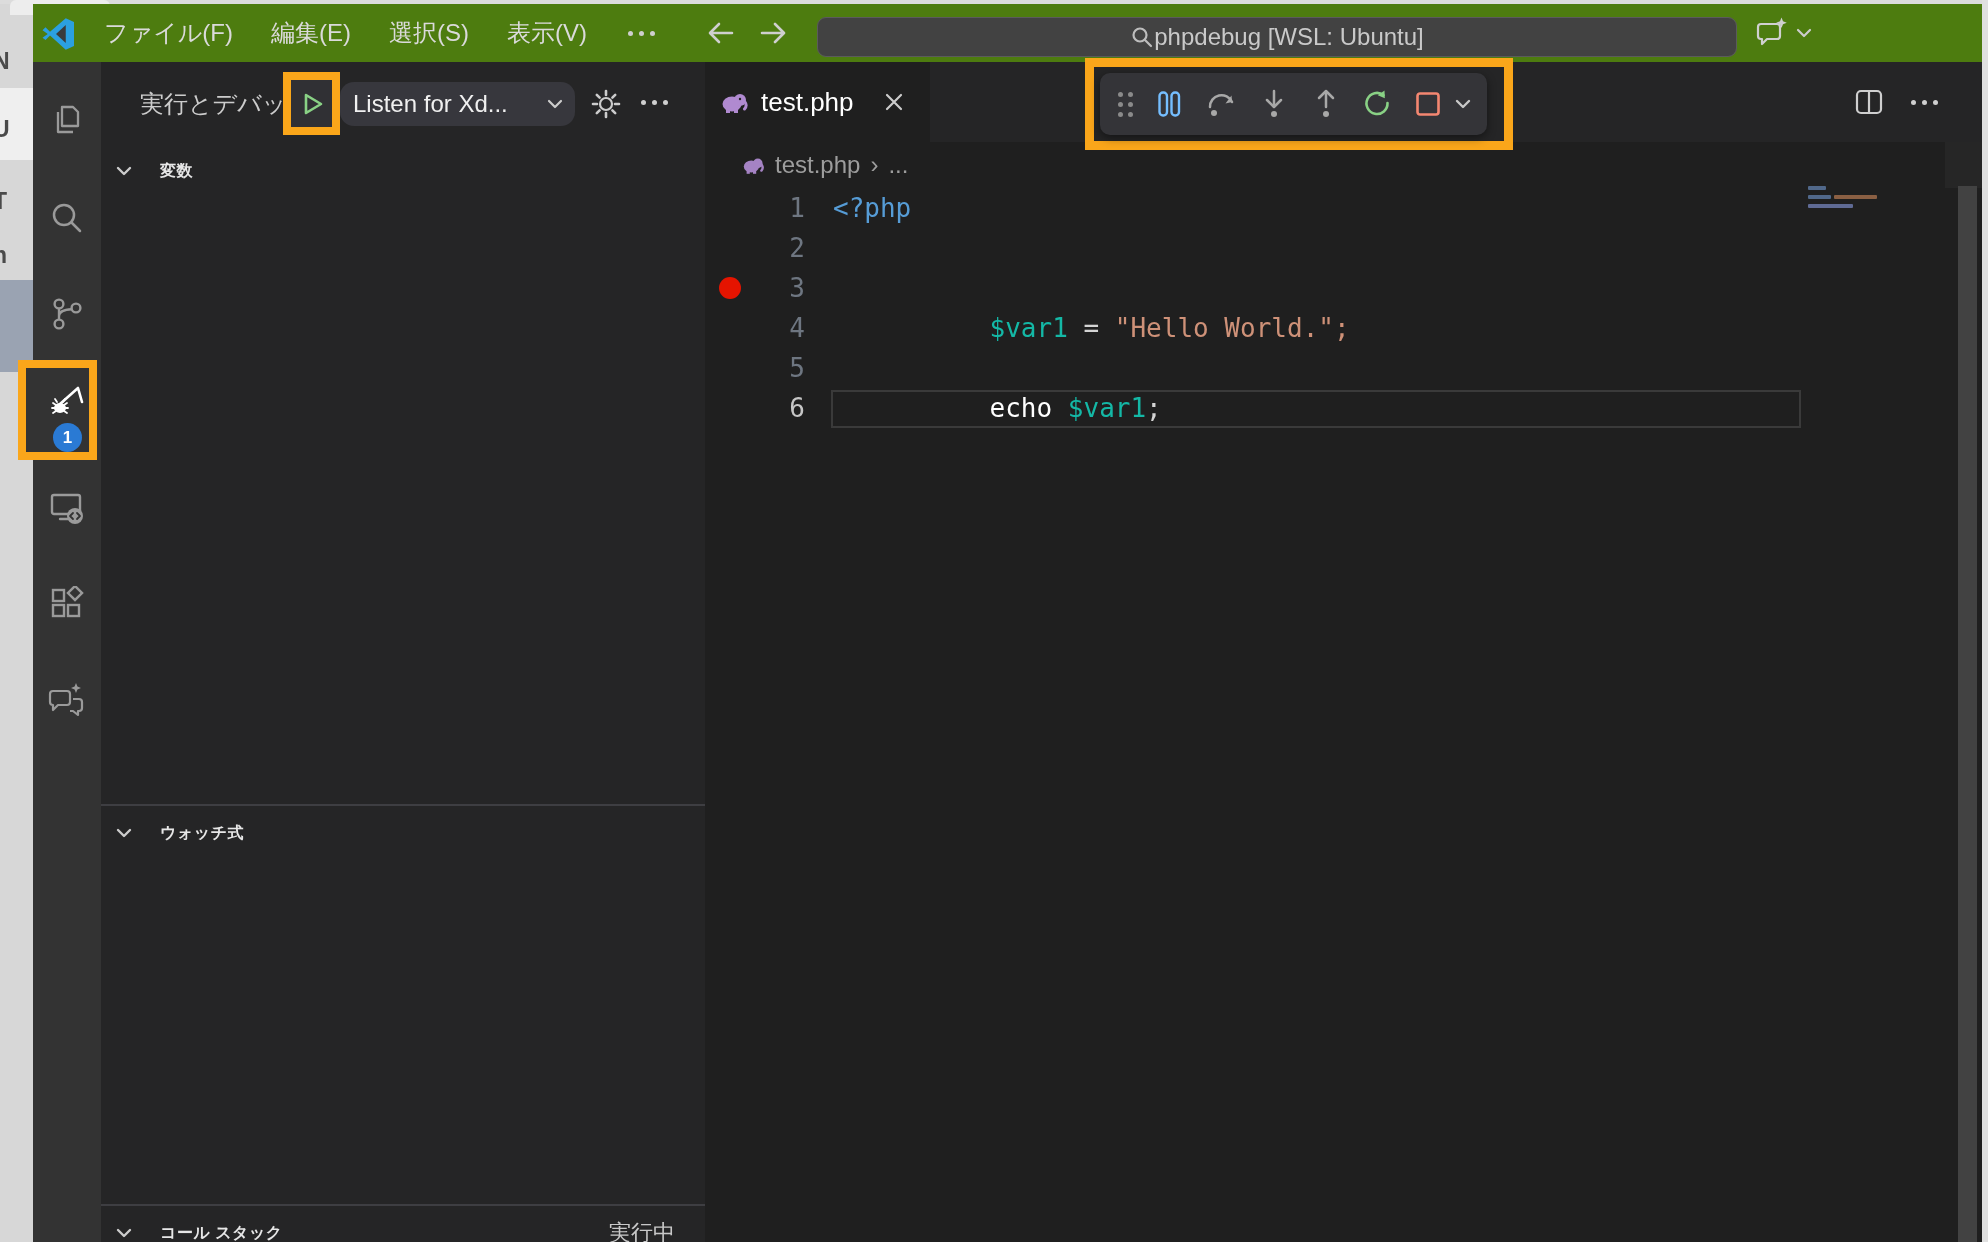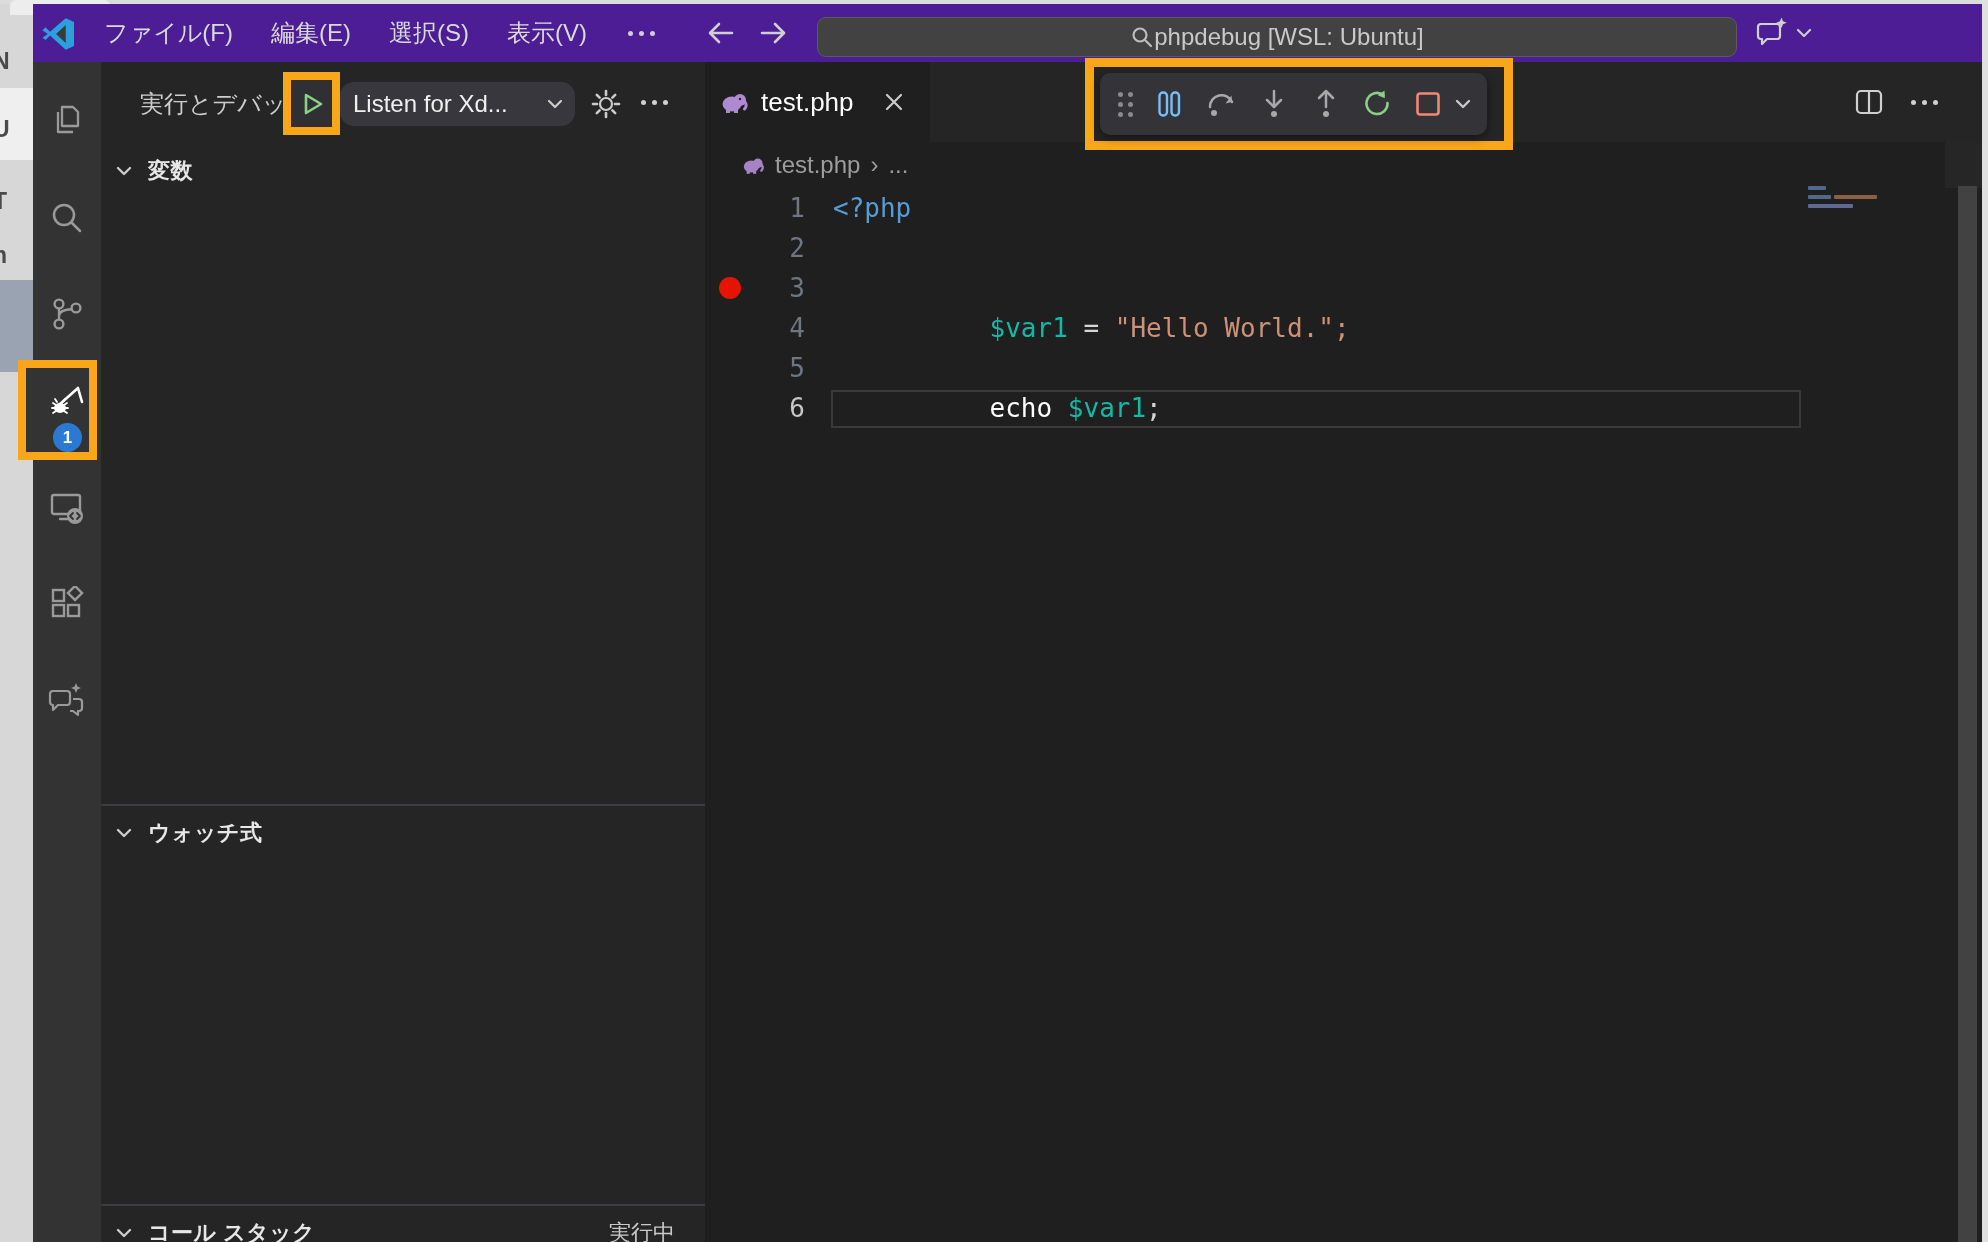--- a/index.html
+++ b/index.html
@@ -8,21 +8,21 @@
   .abs{position:absolute;}
   
   .behind-left{left:0;top:0;width:33px;height:1242px;background:#d7d7d7;overflow:hidden;z-index:1;}
   .behind-left .seg-white{position:absolute;left:0;top:88px;width:33px;height:72px;background:#efefef;}
   .behind-left .seg-blue{position:absolute;left:0;top:280px;width:33px;height:92px;background:#9aa3b2;}
   .behind-left .frag{position:absolute;left:-7px;color:#4a4a4a;font-size:23px;font-weight:bold;}
   .behind-top{left:0;top:0;width:1988px;height:4px;background:#dcdcdc;z-index:3;}
   .behind-toptab{left:10px;top:0;width:100px;height:15px;background:#ededed;border-radius:6px 6px 0 0;z-index:4;}
   .behind-right{left:1982px;top:0;width:6px;height:1242px;background:#e0e0e0;z-index:3;}
   
-  .titlebar{left:33px;top:4px;width:1949px;height:58px;background:#4c1d95;z-index:5;}
+  .titlebar{left:33px;top:4px;width:1949px;height:58px;background:#4d7c0f;z-index:5;}
   .vslogo{position:absolute;left:8px;top:12px;width:36px;height:36px;}
   .menus{position:absolute;left:52px;top:0;height:58px;display:flex;align-items:center;}
   .menu-item{color:#dadada;font-size:24px;padding:0 19px;height:58px;display:flex;align-items:center;}
   .dots3{display:flex;gap:6px;align-items:center;}
   .dots3 i{width:5px;height:5px;border-radius:50%;background:#cfcfcf;display:block;}
   .menu-ellipsis{padding:0 22px;}
   .nav-arrow{position:absolute;top:13px;width:32px;height:32px;}
   .cmd-center{position:absolute;left:784px;top:13px;width:918px;height:38px;background:#424242;
               border:1px solid #5b5b5b;border-radius:9px;display:flex;align-items:center;justify-content:center;gap:0;}
   .cmd-center span{color:#c9c9c9;font-size:24px;}
@@ -40,21 +40,21 @@
   .play-box{position:absolute;left:182px;top:10px;width:57px;height:63px;border:8px solid #faa61a;
             box-sizing:border-box;background:#303034;display:flex;align-items:center;justify-content:center;}
   .cfg-select{position:absolute;left:239px;top:20px;width:235px;height:44px;background:#37373d;border-radius:14px;
               display:flex;align-items:center;}
   .cfg-select span{color:#f0f0f0;font-size:24px;padding-left:13px;flex:1;white-space:nowrap;overflow:hidden;}
   .cfg-select .chev{margin-right:10px;}
   .sb-gear{position:absolute;left:490px;top:27px;}
   .sb-more{position:absolute;left:540px;top:38px;}
   .sect-head{position:absolute;left:0;width:604px;height:42px;display:flex;align-items:center;}
   .sect-head .chev{margin-left:13px;}
-  .sect-head b{color:#e7e7e7;font-size:22px;margin-left:14px;letter-spacing:.5px;}
+  .sect-head b{color:#e7e7e7;font-size:16px;margin-left:26px;letter-spacing:.5px;}
   .sect-head .stat{position:absolute;right:30px;color:#c8c8c8;font-size:22px;font-weight:normal;}
   .sep{position:absolute;left:0;width:604px;height:2px;background:#3e3e42;}
   
   .editor{left:705px;top:62px;width:1277px;height:1180px;background:#1f1f1f;z-index:5;}
   .tabbar{position:absolute;left:0;top:0;width:1277px;height:80px;background:#252526;}
   .tab{position:absolute;left:0;top:0;width:225px;height:80px;background:#1f1f1f;display:flex;align-items:center;}
   .tab .lbl{color:#ffffff;font-size:26px;margin-left:12px;}
   .tab .close{margin-left:28px;display:flex;}
   .tabbar-actions{position:absolute;right:44px;top:0;height:80px;display:flex;align-items:center;gap:26px;}
   .breadcrumb{position:absolute;left:36px;top:80px;height:46px;display:flex;align-items:center;gap:10px;

